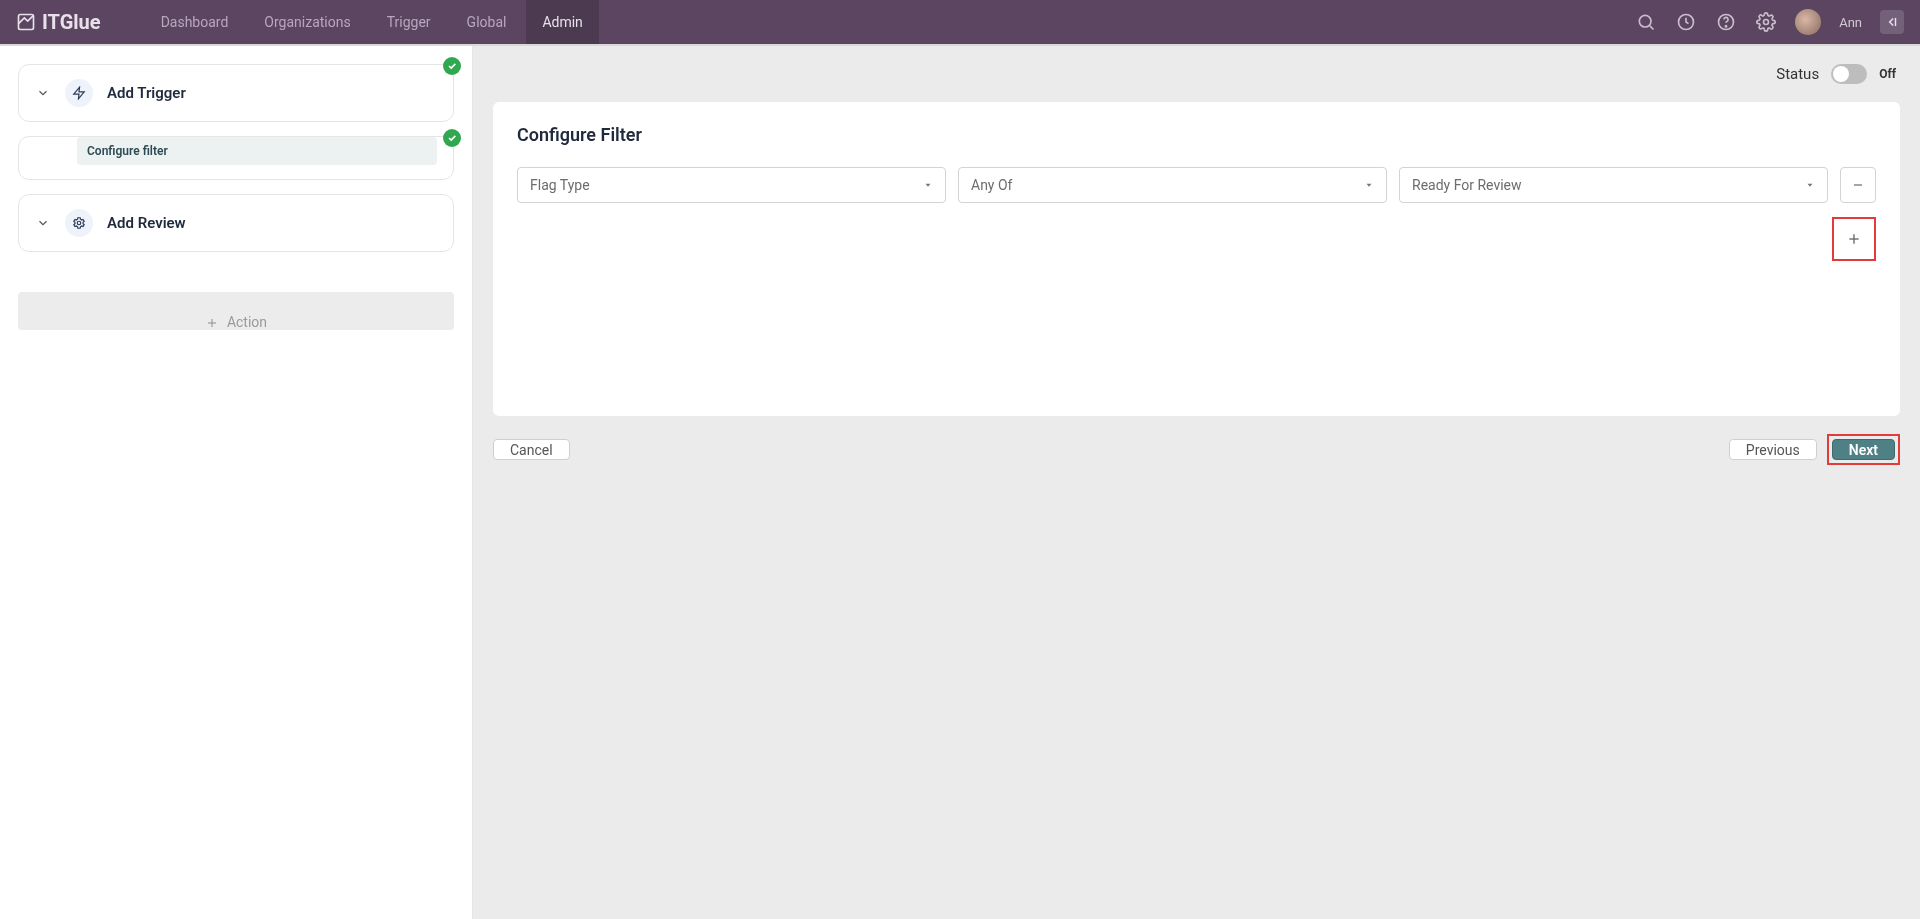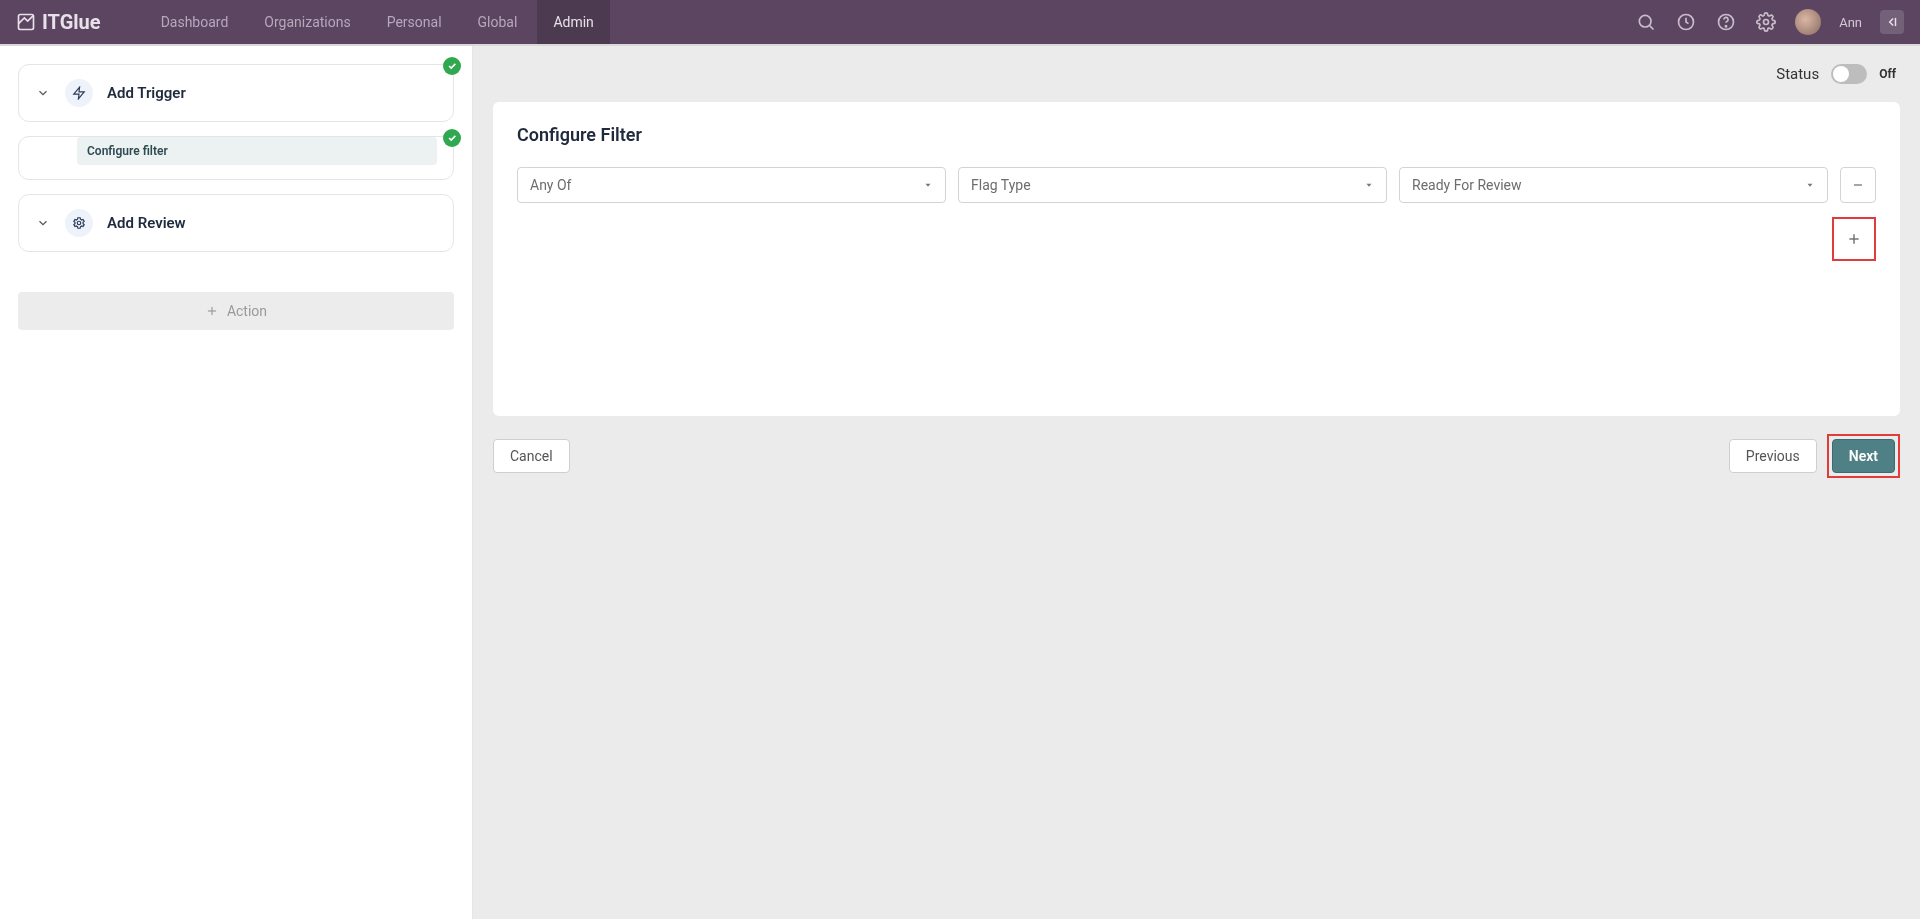--- a/index.html
+++ b/index.html
@@ -105,21 +105,21 @@
       font-size: 12px;
       font-weight: 600;
       color: #2e4a52;
     }
 
     .add-action-bar {
       margin-top: 40px;
       height: 38px;
       background: #ececec;
       border-radius: 4px;
-      display:flex; align-items:center; justify-content:center;
+      display:flex; align-items:flex-end; justify-content:center;
       gap: 8px;
       color: #9a9a9a;
       font-size: 14px;
     }
 
     
     .content {
       flex: 1;
       position: relative;
       background: #ebebeb;
@@ -179,21 +179,21 @@
       border: 2px solid #e23b3b;
       background:#fff;
       display:flex; align-items:center; justify-content:center;
       color:#666; cursor:pointer;
     }
 
     .footer-row {
       display:flex; align-items:center; margin-top: 18px;
     }
     .btn {
-      height: 34px; padding: 0 16px;
+      height: 21px; padding: 0 16px;
       border: 1px solid #cfcfcf; background:#fff; border-radius:4px;
       font-size:14px; color:#555; cursor:pointer;
       display:flex; align-items:center;
     }
     .footer-spacer { flex:1; }
     .btn-prev { margin-right: 10px; }
     .btn-next {
       background:#4e8086; color:#fff; border:1px solid #3f6b70;
       font-weight:600;
     }
@@ -210,21 +210,21 @@
   <div class="logo">
     <svg width="20" height="20" viewBox="0 0 24 24" fill="none" stroke="currentColor" stroke-width="2">
         <rect x="3" y="3" width="18" height="18" rx="2"></rect>
         <path d="M3 14 L10 7 L14 11 L21 4"></path>
       </svg>
     <span>ITGlue</span>
   </div>
   <div class="nav-links">
     <div class="nav-link">Dashboard</div>
     <div class="nav-link">Organizations</div>
-    <div class="nav-link">Personal</div>
+    <div class="nav-link">Trigger</div>
     <div class="nav-link">Global</div>
     <div class="nav-link active">Admin</div>
   </div>
   <div class="topbar-spacer"></div>
   <div class="topbar-icons">
     <div class="topbar-icon">
       <svg width="20" height="20" viewBox="0 0 24 24" fill="none" stroke="currentColor" stroke-width="2">
           <circle cx="11" cy="11" r="7"></circle>
           <line x1="21" y1="21" x2="16.65" y2="16.65"></line>
         </svg>
@@ -327,37 +327,37 @@
       <div class="toggle">
         <div class="toggle-knob"></div>
       </div>
       <span class="status-value">Off</span>
     </div>
 
     <div class="panel">
       <div class="panel-title">Configure Filter</div>
 
       <div class="filter-row">
+        <div class="select">
+          <span>Flag Type</span>
+          <span class="caret">
+            <svg width="10" height="10" viewBox="0 0 24 24" fill="currentColor">
+                <polygon points="6 9 18 9 12 16"></polygon>
+              </svg>
+          </span>
+        </div>
         <div class="select">
           <span>Any Of</span>
           <span class="caret">
             <svg width="10" height="10" viewBox="0 0 24 24" fill="currentColor">
                 <polygon points="6 9 18 9 12 16"></polygon>
               </svg>
           </span>
         </div>
         <div class="select">
-          <span>Flag Type</span>
-          <span class="caret">
-            <svg width="10" height="10" viewBox="0 0 24 24" fill="currentColor">
-                <polygon points="6 9 18 9 12 16"></polygon>
-              </svg>
-          </span>
-        </div>
-        <div class="select">
           <span>Ready For Review</span>
           <span class="caret">
             <svg width="10" height="10" viewBox="0 0 24 24" fill="currentColor">
                 <polygon points="6 9 18 9 12 16"></polygon>
               </svg>
           </span>
         </div>
         <div class="icon-btn">
           <svg width="14" height="14" viewBox="0 0 24 24" fill="none" stroke="currentColor" stroke-width="2">
               <line x1="5" y1="12" x2="19" y2="12"></line>

